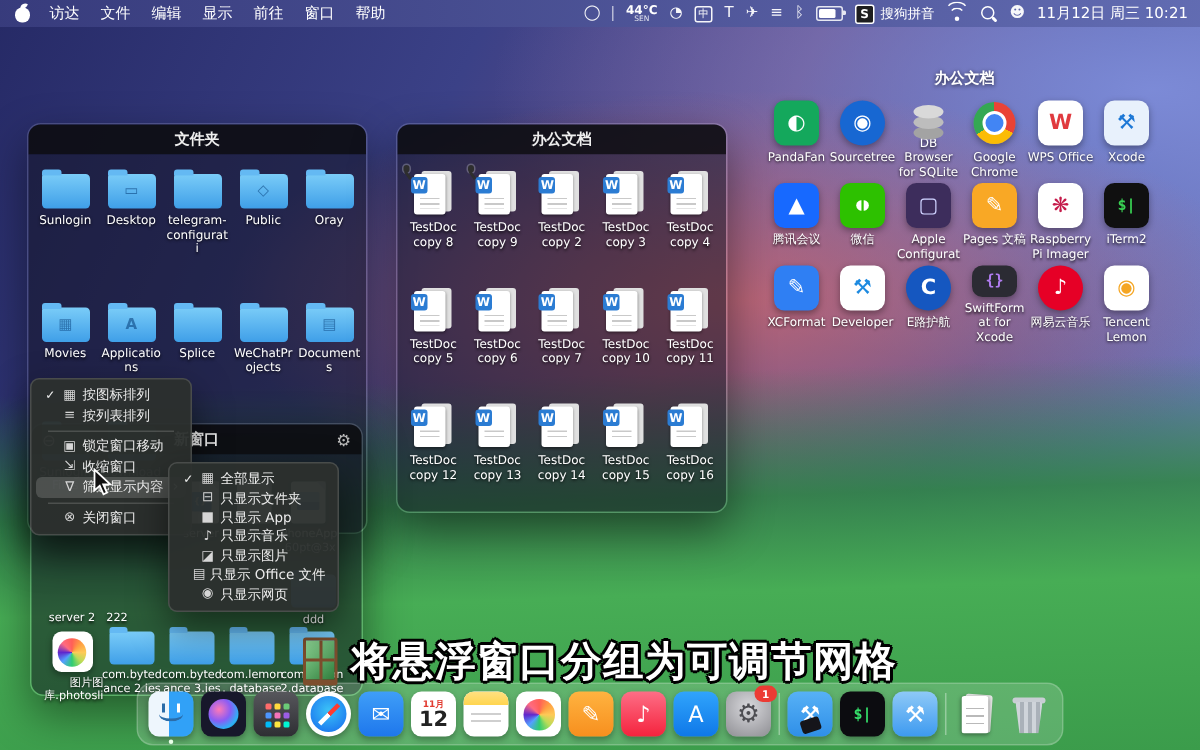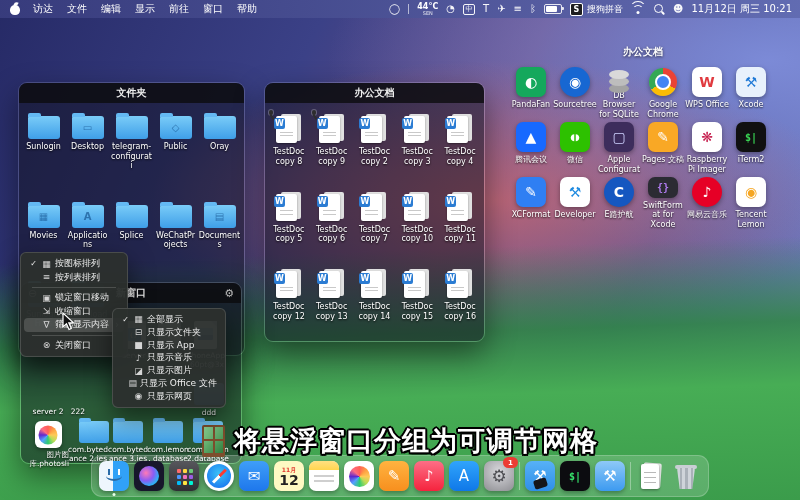--- a/index.html
+++ b/index.html
@@ -169,21 +169,21 @@
     background:radial-gradient(circle at 35% 35%,#ff7ab6 0%,#8a5cf5 42%,#2bb3f7 72%,#141428 100%);}
   .dk-launchpad{background:linear-gradient(180deg,#57575c,#2e2e33);}
   .dk-launchpad::after{content:"";position:absolute;left:8px;top:8px;width:4px;height:4px;border-radius:1px;background:#ff6b6b;
     box-shadow:6px 0 0 #ffd93d,12px 0 0 #6bcb77,0 6px 0 #4d96ff,6px 6px 0 #f473b9,12px 6px 0 #9b5de5,0 12px 0 #00bbf9,6px 12px 0 #fee440,12px 12px 0 #00f5d4;}
   .dk-safari{background:#fff;border-radius:50%;}
   .dk-safari::before{content:"";position:absolute;left:3px;top:3px;width:24px;height:24px;border-radius:50%;
     background:radial-gradient(circle at 50% 40%,#3bc3f7 0%,#1f7ff0 75%);}
   .dk-safari::after{content:"";position:absolute;left:14px;top:6px;width:2.5px;height:18px;
     background:linear-gradient(#ff3b30 0 50%,#fff 50% 100%);transform:rotate(45deg);}
   .dk-mail{background:linear-gradient(180deg,#3f9ef8,#1e77ec);}
-  .dk-calendar{background:#fef9c3;flex-direction:column;gap:0;}
+  .dk-calendar{background:#ffffff;flex-direction:column;gap:0;}
   .dk-calendar .cal-m{font-size:6px;color:#e23b30;font-weight:bold;line-height:1;margin-top:2px;}
   .dk-calendar .cal-d{font-size:14px;color:#222;font-weight:bold;line-height:1;}
   .dk-notes{background:#fff;overflow:hidden;}
   .dk-notes::before{content:"";position:absolute;top:0;left:0;right:0;height:9px;background:linear-gradient(#ffe082,#ffd54f);}
   .dk-notes::after{content:"";position:absolute;left:5px;right:5px;top:14px;height:9px;
     background:repeating-linear-gradient(180deg,#cfcfcf 0 1.5px,transparent 1.5px 5px);}
   .dk-photos{background:#fff;}
   .dk-photos::after{content:"";width:21px;height:21px;border-radius:50%;
     background:conic-gradient(#ff5f57,#ff9f43,#feca57,#badc58,#2ecc71,#54a0ff,#5f27cd,#ff6b81,#ff5f57);}
   .dk-pages{background:linear-gradient(180deg,#ffb340,#f78f1e);}
@@ -584,21 +584,21 @@
       <div class="nw-label" style="left: 2px; top: 104px; width: 50px;">server 2</div>
       <div class="nw-label" style="left: 32px; top: 104px; width: 50px;">222</div>
       <div class="nw-abs" style="left: 168px; top: 80px; width: 40px; display: flex; flex-direction: column; align-items: center; gap: 3px;">
         <div class="sm-folder"></div>
         <div style="font-size: 7.5px; color: rgb(255, 255, 255); text-shadow: rgba(0, 0, 0, 0.9) 0px 1px 2px;">ddd</div>
       </div>
       <div class="nw-abs" style="left: 6px; top: 118px; width: 42px; display: flex; flex-direction: column; align-items: center; gap: 2px;">
         <div class="plib"></div>
         <div style="font-size: 7.5px; line-height: 9px; color: rgb(255, 255, 255); text-align: right; text-shadow: rgba(0, 0, 0, 0.9) 0px 1px 2px; word-break: break-word;">图片图库.photosli</div>
       </div>
-      <div class="nw-abs" style="left: 46px; top: 118px; width: 42px; display: flex; flex-direction: column; align-items: flex-end; gap: 2px;">
+      <div class="nw-abs" style="left: 46px; top: 118px; width: 42px; display: flex; flex-direction: column; align-items: center; gap: 2px;">
         <div class="sm-folder"></div>
         <div style="font-size: 7.5px; line-height: 9px; color: rgb(255, 255, 255); text-align: center; text-shadow: rgba(0, 0, 0, 0.9) 0px 1px 2px; word-break: break-word;">com.byted ance 2.ies</div>
       </div>
       <div class="nw-abs" style="left: 86px; top: 118px; width: 42px; display: flex; flex-direction: column; align-items: center; gap: 2px;">
         <div class="sm-folder"></div>
         <div style="font-size: 7.5px; line-height: 9px; color: rgb(255, 255, 255); text-align: center; text-shadow: rgba(0, 0, 0, 0.9) 0px 1px 2px; word-break: break-word;">com.byted ance 3.ies</div>
       </div>
       <div class="nw-abs" style="left: 126px; top: 118px; width: 42px; display: flex; flex-direction: column; align-items: center; gap: 2px;">
         <div class="sm-folder"></div>
         <div style="font-size: 7.5px; line-height: 9px; color: rgb(255, 255, 255); text-align: center; text-shadow: rgba(0, 0, 0, 0.9) 0px 1px 2px; word-break: break-word;">com.lemon. database</div>

